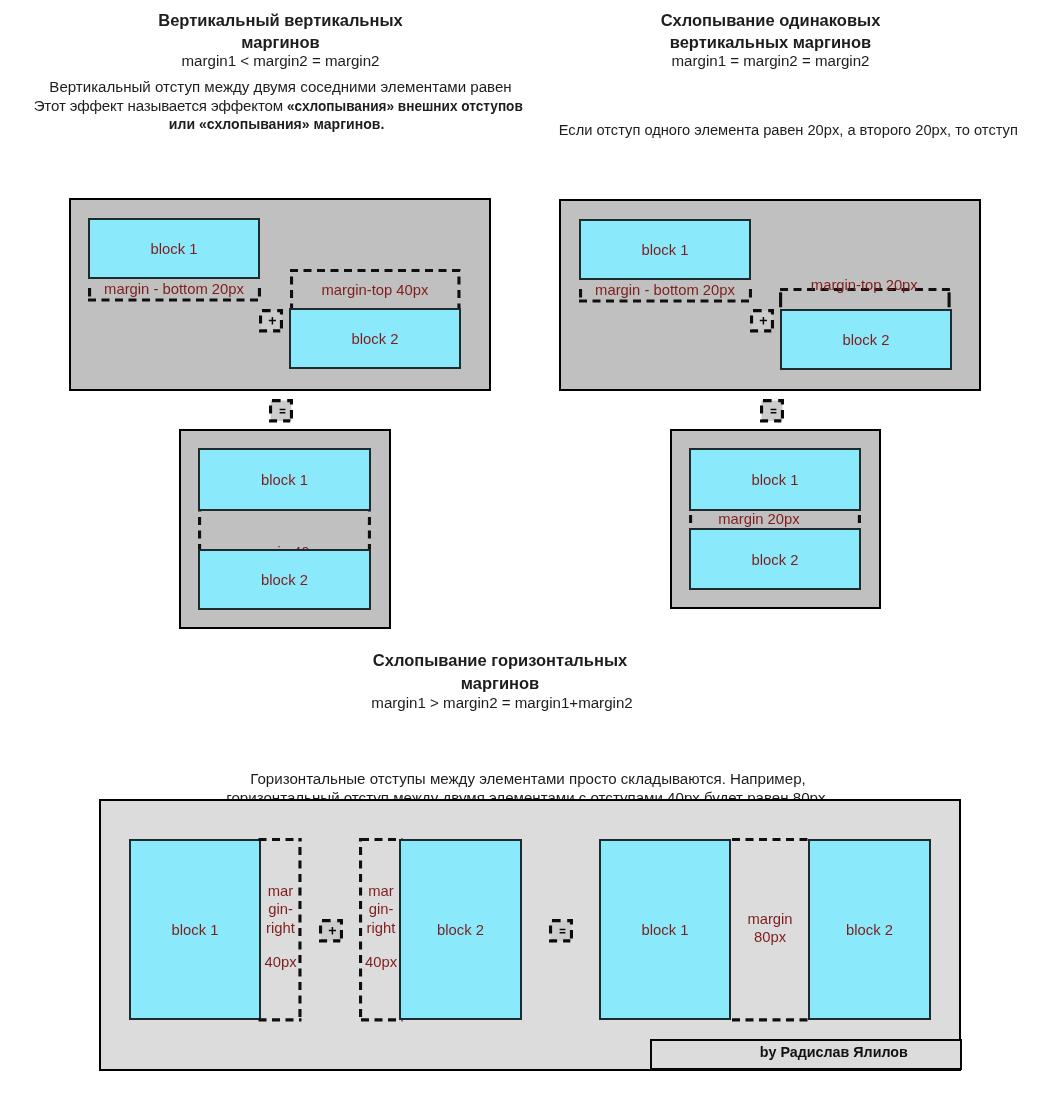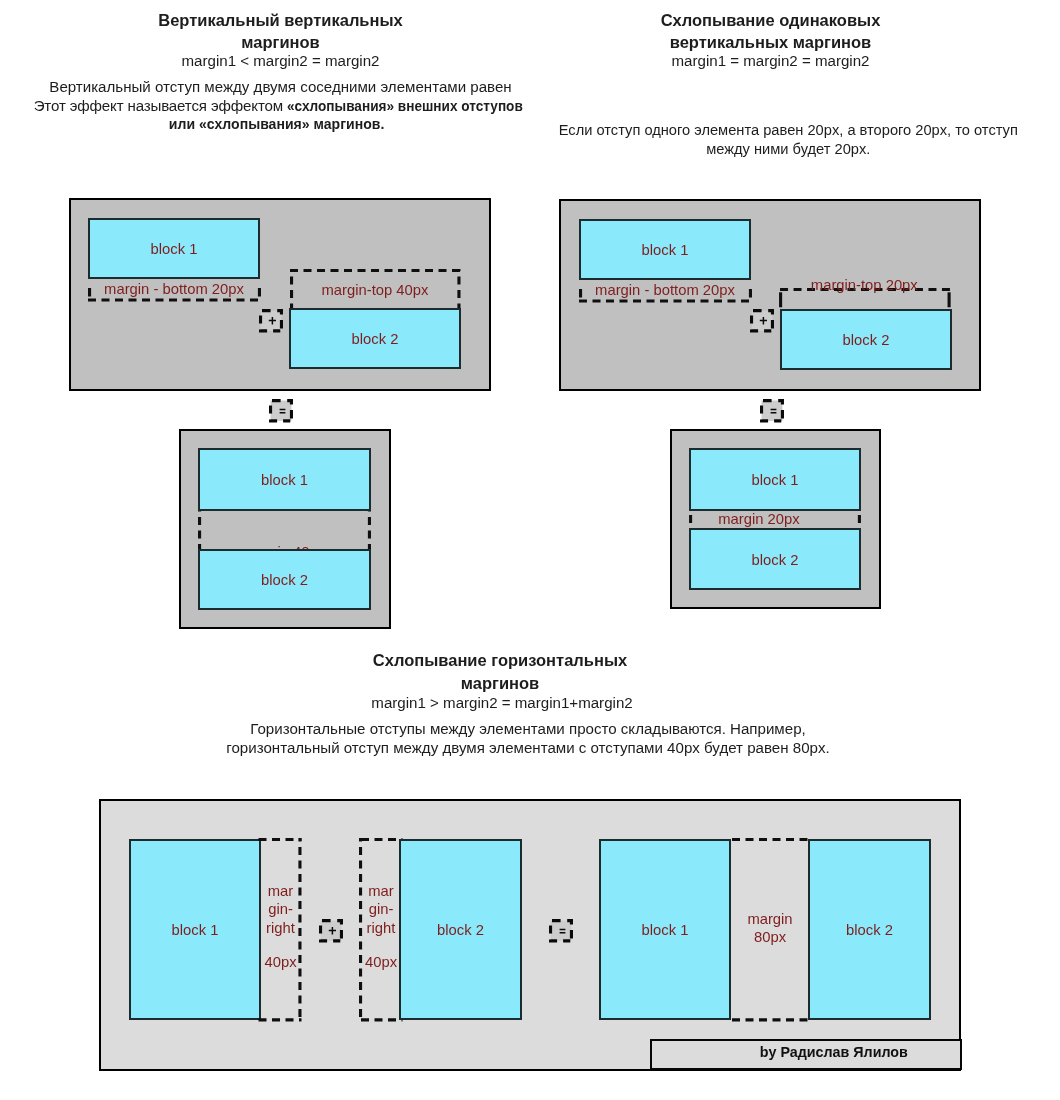--- a/index.html
+++ b/index.html
@@ -35,21 +35,20 @@
   <div><b style="display:inline-block;transform:scaleX(0.932);transform-origin:center center;position:relative;left:-4px;">или «схлопывания» маргинов.</b></div>
 </div>
 
 <div class="abs ttl" style="left:540px;top:8.5px;width:461px;">
   <div>Схлопывание одинаковых</div>
   <div>вертикальных маргинов</div>
 </div>
 <div class="abs sub" style="left:540px;top:50px;width:461px;">margin1 = margin2 = margin2</div>
 <div class="abs para" style="left:557.8px;top:101px;width:461px;font-size:14.66px;margin-top:20px;">
   <div>Если отступ одного элемента равен 20px, а второго 20px, то отступ</div>
-  <div>между ними будет 20px.</div>
 </div>
 
 <div class="gbox" style="left:69px;top:198px;width:422px;height:193px;"></div>
 <div class="blue" style="left:88px;top:218px;width:172px;height:61px;"></div>
 <div class="lbl" style="left:88px;top:241px;width:172px;">block 1</div>
 <div class="dash" style="left:88px;top:279px;width:173px;height:22.5px;">
     <svg width="173" height="22.5" viewBox="0 0 173 22.5">
       <path d="M1.55 0 V22.5" fill="none" stroke="#0f0f0f" stroke-width="3.1" stroke-dasharray="0 9.1 8.3 100" stroke-dashoffset="0"></path>
       <path d="M171.45 0 V22.5" fill="none" stroke="#0f0f0f" stroke-width="3.1" stroke-dasharray="0 9.1 8.3 100" stroke-dashoffset="0"></path>
       <path d="M0 20.95 H173" fill="none" stroke="#0f0f0f" stroke-width="3.1" stroke-dasharray="8 5.5" stroke-dashoffset="0"></path>
@@ -145,21 +144,21 @@
   </div>
 <div class="lbl" style="left:689px;top:510.5px;width:140px;">margin 20px</div>
 <div class="blue" style="left:689px;top:528.4px;width:172px;height:61.5px;"></div>
 <div class="lbl" style="left:689px;top:551.5px;width:172px;">block 2</div>
 
 <div class="abs ttl" style="left:0;top:649.4px;width:1000px;">
   <div>Схлопывание горизонтальных</div>
   <div>маргинов</div>
 </div>
 <div class="abs sub" style="left:0;top:691.6px;width:1004px;">margin1 &gt; margin2 = margin1+margin2</div>
-<div class="abs para" style="left:0;top:720px;width:1056px;text-align:center;">
+<div class="abs para" style="left:0;top:770px;width:1056px;text-align:center;">
   <div>Горизонтальные отступы между элементами просто складываются. Например,</div>
   <div>горизонтальный отступ между двумя элементами с отступами 40px будет равен 80px.</div>
 </div>
 
 <div class="lbox" style="left:99px;top:799px;width:862px;height:272px;"></div>
 
 <div class="blue" style="left:129px;top:839px;width:132px;height:181px;"></div>
 <div class="lbl" style="left:129px;top:922px;width:132px;">block 1</div>
 <div class="dash" style="left:258.2px;top:838px;width:43.5px;height:183.4px;">
     <svg width="43.5" height="183.4" viewBox="0 0 43.5 183.4">

